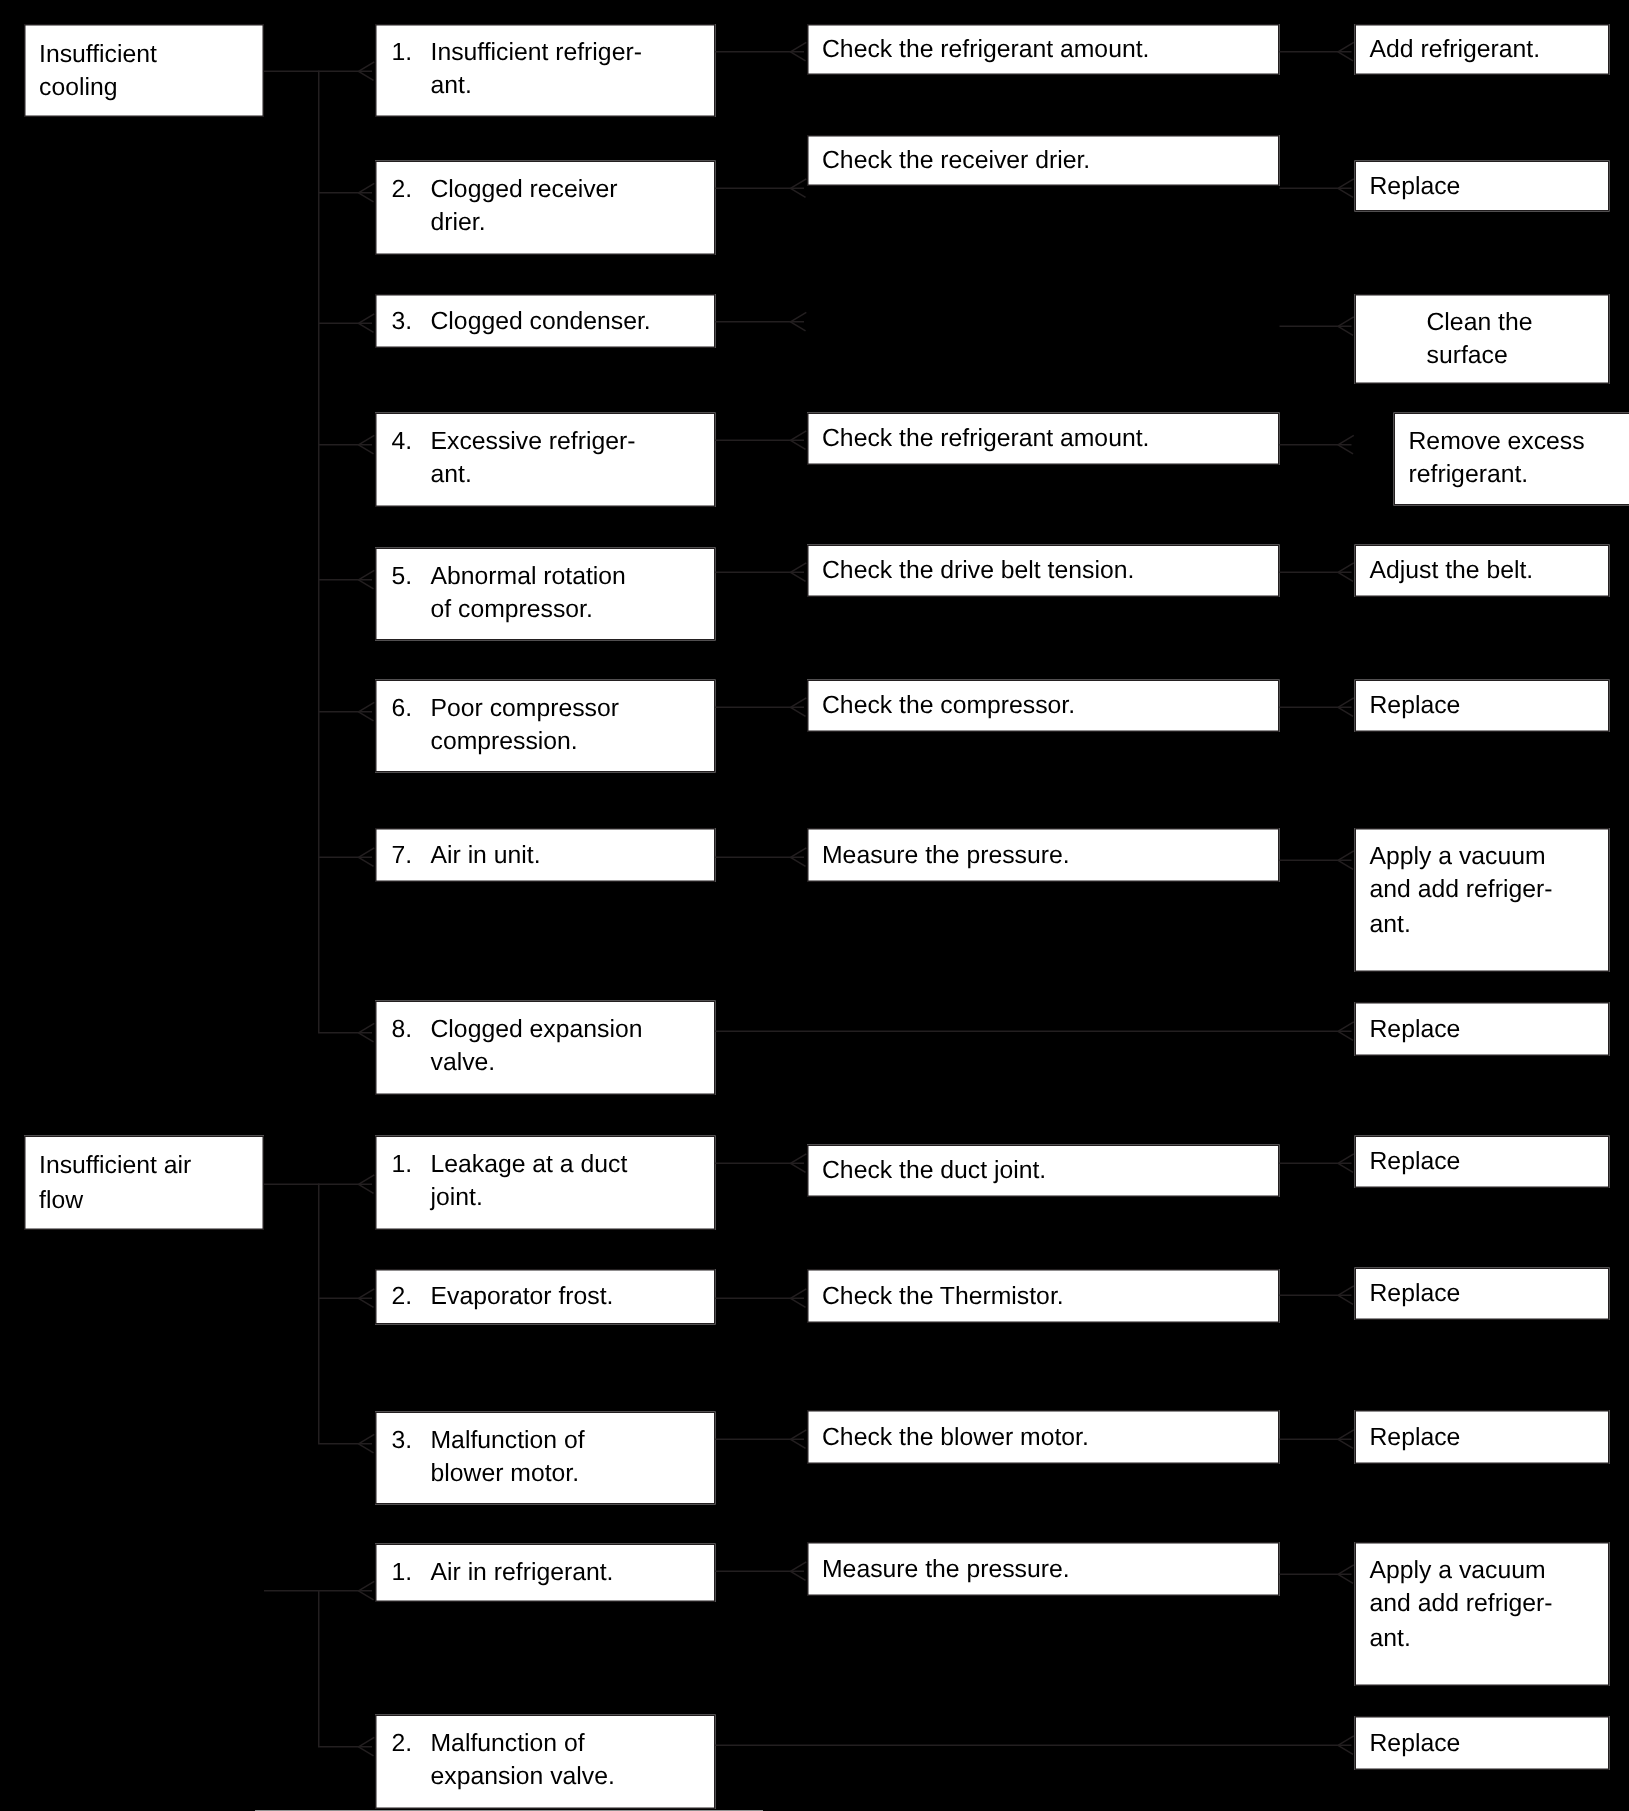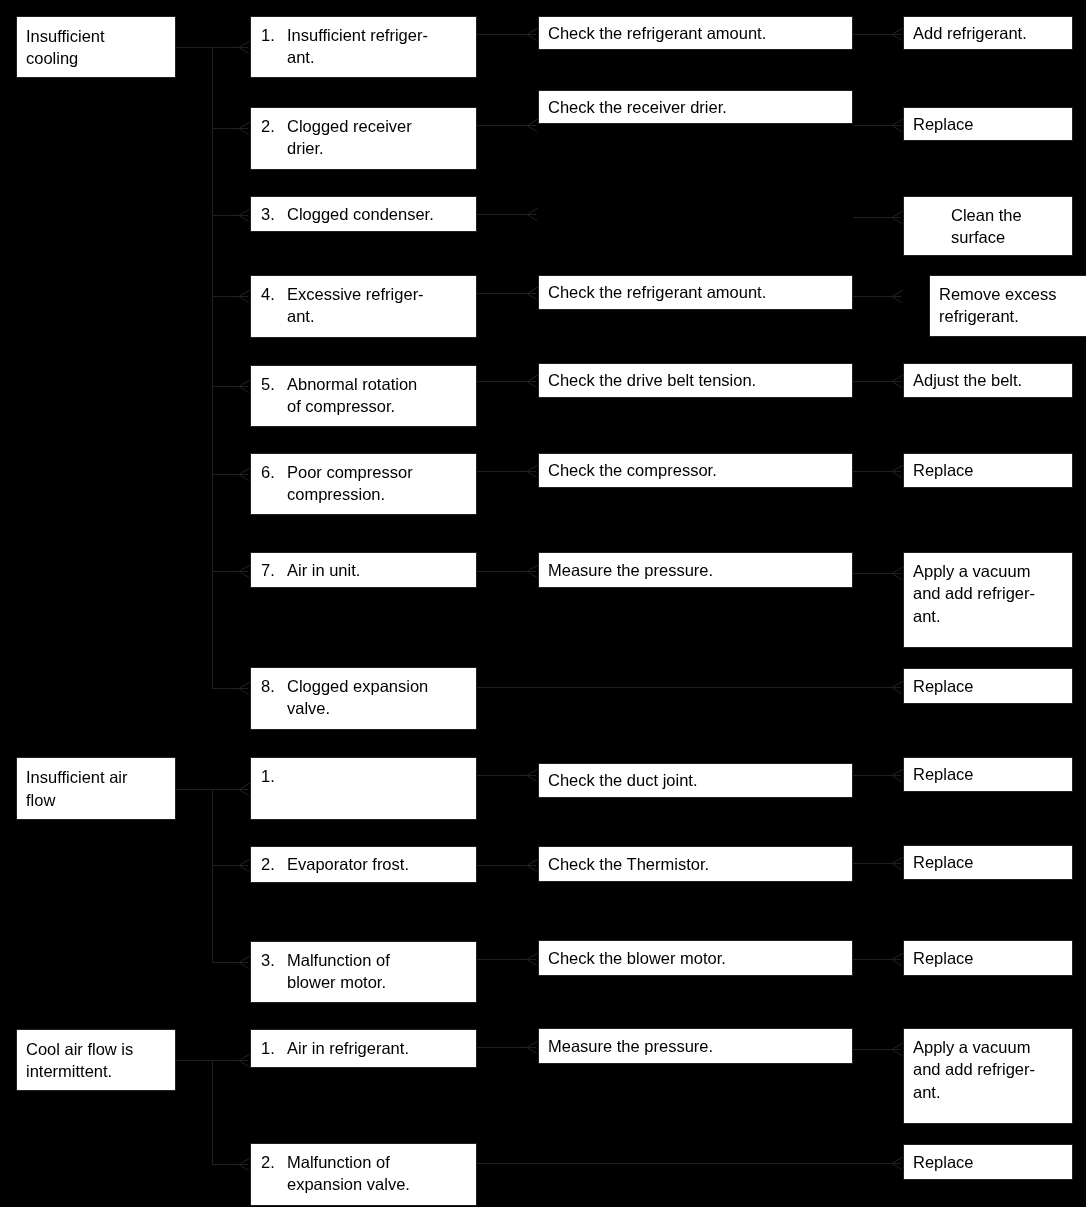--- a/index.html
+++ b/index.html
@@ -166,21 +166,22 @@
 valve.</span></div>
     <div class="hline" style="left: 477px; top: 686.5px; width: 424px;"></div>
     <div class="arrowhead" style="left: 892px; top: 680px;"></div>
     <div class="box v-center" style="left: 903px; top: 668px; width: 170px; height: 36px;"><span class="txt">Replace</span></div>
     <div class="box v-center" style="left: 16px; top: 757px; width: 160px; height: 63px;"><span class="txt">Insufficient air
 flow</span></div>
     <div class="hline" style="left: 176px; top: 788.5px; width: 36px;"></div>
     <div class="vline" style="left: 212px; top: 788.5px; height: 173px;"></div>
     <div class="hline" style="left: 212px; top: 788.5px; width: 36px;"></div>
     <div class="arrowhead" style="left: 239px; top: 782px;"></div>
-    <div class="box numbered" style="left: 250px; top: 757px; width: 227px; height: 63px;"><span class="num">1.</span></div>
+    <div class="box numbered" style="left: 250px; top: 757px; width: 227px; height: 63px;"><span class="num">1.</span><span class="txt">Leakage at a duct
+joint.</span></div>
     <div class="hline" style="left: 477px; top: 775px; width: 59px;"></div>
     <div class="arrowhead" style="left: 527px; top: 768.5px;"></div>
     <div class="box v-center" style="left: 538px; top: 763px; width: 315px; height: 35px;"><span class="txt">Check the duct joint.</span></div>
     <div class="hline" style="left: 853px; top: 775px; width: 48px;"></div>
     <div class="arrowhead" style="left: 892px; top: 768.5px;"></div>
     <div class="box v-center" style="left: 903px; top: 757px; width: 170px; height: 35px;"><span class="txt">Replace</span></div>
     <div class="hline" style="left: 212px; top: 865px; width: 36px;"></div>
     <div class="arrowhead" style="left: 239px; top: 858.5px;"></div>
     <div class="box numbered v-center" style="left: 250px; top: 846px; width: 227px; height: 37px;"><span class="num">2.</span><span class="txt">Evaporator frost.</span></div>
     <div class="hline" style="left: 477px; top: 864.5px; width: 59px;"></div>
@@ -192,22 +193,20 @@
     <div class="hline" style="left: 212px; top: 961.5px; width: 36px;"></div>
     <div class="arrowhead" style="left: 239px; top: 955px;"></div>
     <div class="box numbered" style="left: 250px; top: 941px; width: 227px; height: 62px;"><span class="num">3.</span><span class="txt">Malfunction of
 blower motor.</span></div>
     <div class="hline" style="left: 477px; top: 958.5px; width: 59px;"></div>
     <div class="arrowhead" style="left: 527px; top: 952px;"></div>
     <div class="box v-center" style="left: 538px; top: 940px; width: 315px; height: 36px;"><span class="txt">Check the blower motor.</span></div>
     <div class="hline" style="left: 853px; top: 958.5px; width: 48px;"></div>
     <div class="arrowhead" style="left: 892px; top: 952px;"></div>
     <div class="box v-center" style="left: 903px; top: 940px; width: 170px; height: 36px;"><span class="txt">Replace</span></div>
-    <div class="box v-center" style="left: 16px; top: 1029px; width: 160px; height: 62px;"><span class="txt">Cool air flow is
-intermittent.</span></div>
     <div class="hline" style="left: 176px; top: 1060px; width: 36px;"></div>
     <div class="vline" style="left: 212px; top: 1060px; height: 103.5px;"></div>
     <div class="hline" style="left: 212px; top: 1060px; width: 36px;"></div>
     <div class="arrowhead" style="left: 239px; top: 1053.5px;"></div>
     <div class="box numbered v-center" style="left: 250px; top: 1029px; width: 227px; height: 39px;"><span class="num">1.</span><span class="txt">Air in refrigerant.</span></div>
     <div class="hline" style="left: 477px; top: 1046.5px; width: 59px;"></div>
     <div class="arrowhead" style="left: 527px; top: 1040px;"></div>
     <div class="box v-center" style="left: 538px; top: 1028px; width: 315px; height: 36px;"><span class="txt">Measure the pressure.</span></div>
     <div class="hline" style="left: 853px; top: 1048.5px; width: 48px;"></div>
     <div class="arrowhead" style="left: 892px; top: 1042px;"></div>

